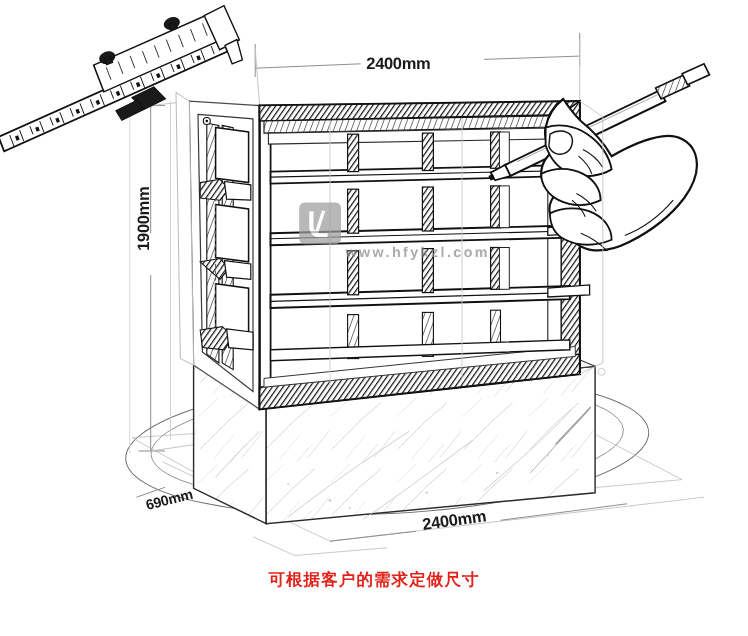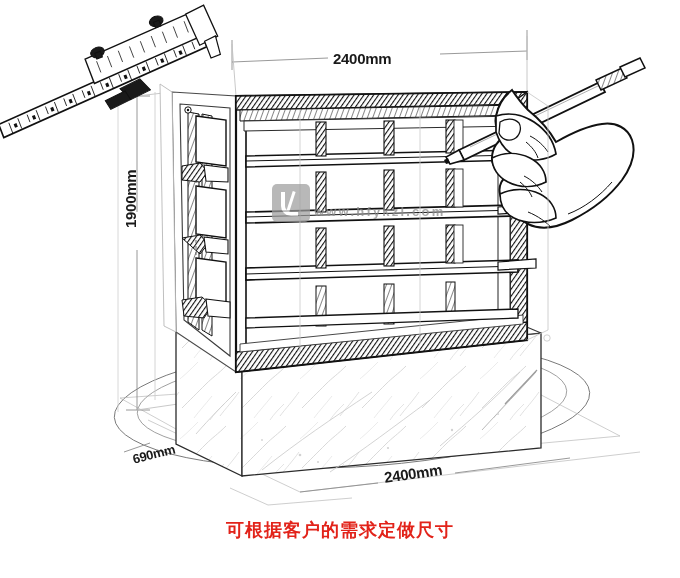--- a/index.html
+++ b/index.html
@@ -62,21 +62,21 @@
     transform: rotate(-8deg);
     transform-origin: left top;
   }
   #caption {
     position: absolute;
     left: 0;
     top: 518px;
     width: 680px;
     text-align: center;
     color: #e2231a;
-    font-size: 18px;
+    font-size: 15px;
     font-weight: 700;
     letter-spacing: 1px;
     font-family: "DejaVu Sans", "Liberation Sans", sans-serif;
   }
   #watermark {
     position: absolute;
     left: 272px;
     top: 168px;
     width: 210px;
     height: 70px;
@@ -120,21 +120,21 @@
     top: 12px;
     font-size: 19px;
     font-weight: 700;
     color: #8f8f8f;
     letter-spacing: 1px;
     font-family: "DejaVu Sans", "Liberation Sans", sans-serif;
   }
   #wm-url {
     position: absolute;
     left: 42px;
-    top: 36px;
+    top: 54px;
     font-size: 13px;
     font-weight: 700;
     color: #8a8a8a;
     letter-spacing: 2.2px;
     font-family: "Liberation Sans", sans-serif;
   }
 </style>
 </head>
 <body>
 

